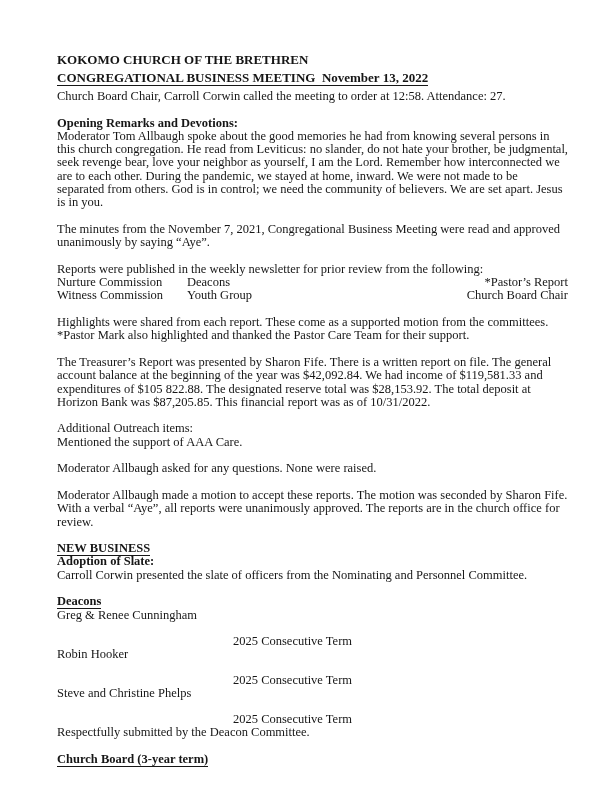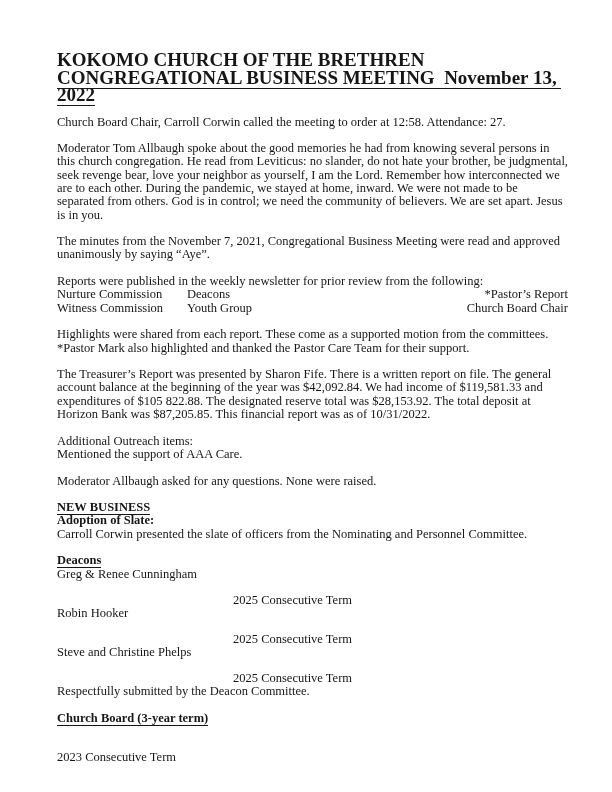--- a/index.html
+++ b/index.html
@@ -18,24 +18,24 @@
   }
   .content {
     position: absolute;
     left: 57px;
     top: 51px;
     width: 511px;
     font-size: 12.5px;
     line-height: 13.3px;
   }
   .doc-title {
-    font-size: 19px;
+    font-size: 13px;
     font-weight: bold;
     line-height: 17.5px;
-    margin: 0 0 12px 0;
+    margin: 0 0 4px 0;
     font-family: Liberation Serif, serif;
   }
   .pre { white-space: pre-wrap; }
   .u {
     border-bottom: 1.5px solid currentColor;
     padding-bottom: 0px;
   }
   .b { font-weight: bold; }
   p, .block {
     margin: 0 0 13.3px 0;
@@ -55,20 +55,21 @@
   <div class="content">
 
     <div class="doc-title">
       <div><span>KOKOMO CHURCH OF THE BRETHREN</span></div>
       <div><span class="u pre">CONGREGATIONAL BUSINESS MEETING  November 13, 2022</span></div>
     </div>
 
     <p>Church Board Chair, Carroll Corwin called the meeting to order at 12:58. Attendance: 27.</p>
 
     <div class="block">
+      <div class="b">Opening Remarks and Devotions:</div>
       <div>Moderator Tom Allbaugh spoke about the good memories he had from knowing several persons in this church congregation. He read from Leviticus: no slander, do not hate your brother, be judgmental, seek revenge bear, love your neighbor as yourself, I am the Lord. Remember how interconnected we are to each other. During the pandemic, we stayed at home, inward. We were not made to be separated from others. God is in control; we need the community of believers. We are set apart. Jesus is in you.</div>
     </div>
 
     <p>The minutes from the November 7, 2021, Congregational Business Meeting were read and approved unanimously by saying “Aye”.</p>
 
     <div class="block">
       <div>Reports were published in the weekly newsletter for prior review from the following:</div>
       <div class="grid-row">
         <span class="gc1">Nurture Commission</span>
         <span class="gc2">Deacons</span>
@@ -88,20 +89,21 @@
 
     <p>The Treasurer’s Report was presented by Sharon Fife. There is a written report on file. The general account balance at the beginning of the year was $42,092.84. We had income of $119,581.33 and expenditures of $105 822.88. The designated reserve total was $28,153.92. The total deposit at Horizon Bank was $87,205.85. This financial report was as of 10/31/2022.</p>
 
     <div class="block">
       <div>Additional Outreach items:</div>
       <div>Mentioned the support of AAA Care.</div>
     </div>
 
     <p>Moderator Allbaugh asked for any questions. None were raised.</p>
 
+    <p>Moderator Allbaugh made a motion to accept these reports. The motion was seconded by Sharon Fife. With a verbal “Aye”, all reports were unanimously approved. The reports are in the church office for review.</p>
 
     <div class="block">
       <div><span class="b u">NEW BUSINESS</span></div>
       <div class="b">Adoption of Slate:</div>
       <div>Carroll Corwin presented the slate of officers from the Nominating and Personnel Committee.</div>
     </div>
 
     <div class="block">
       <div><span class="b u">Deacons</span></div>
       <div class="trow">

